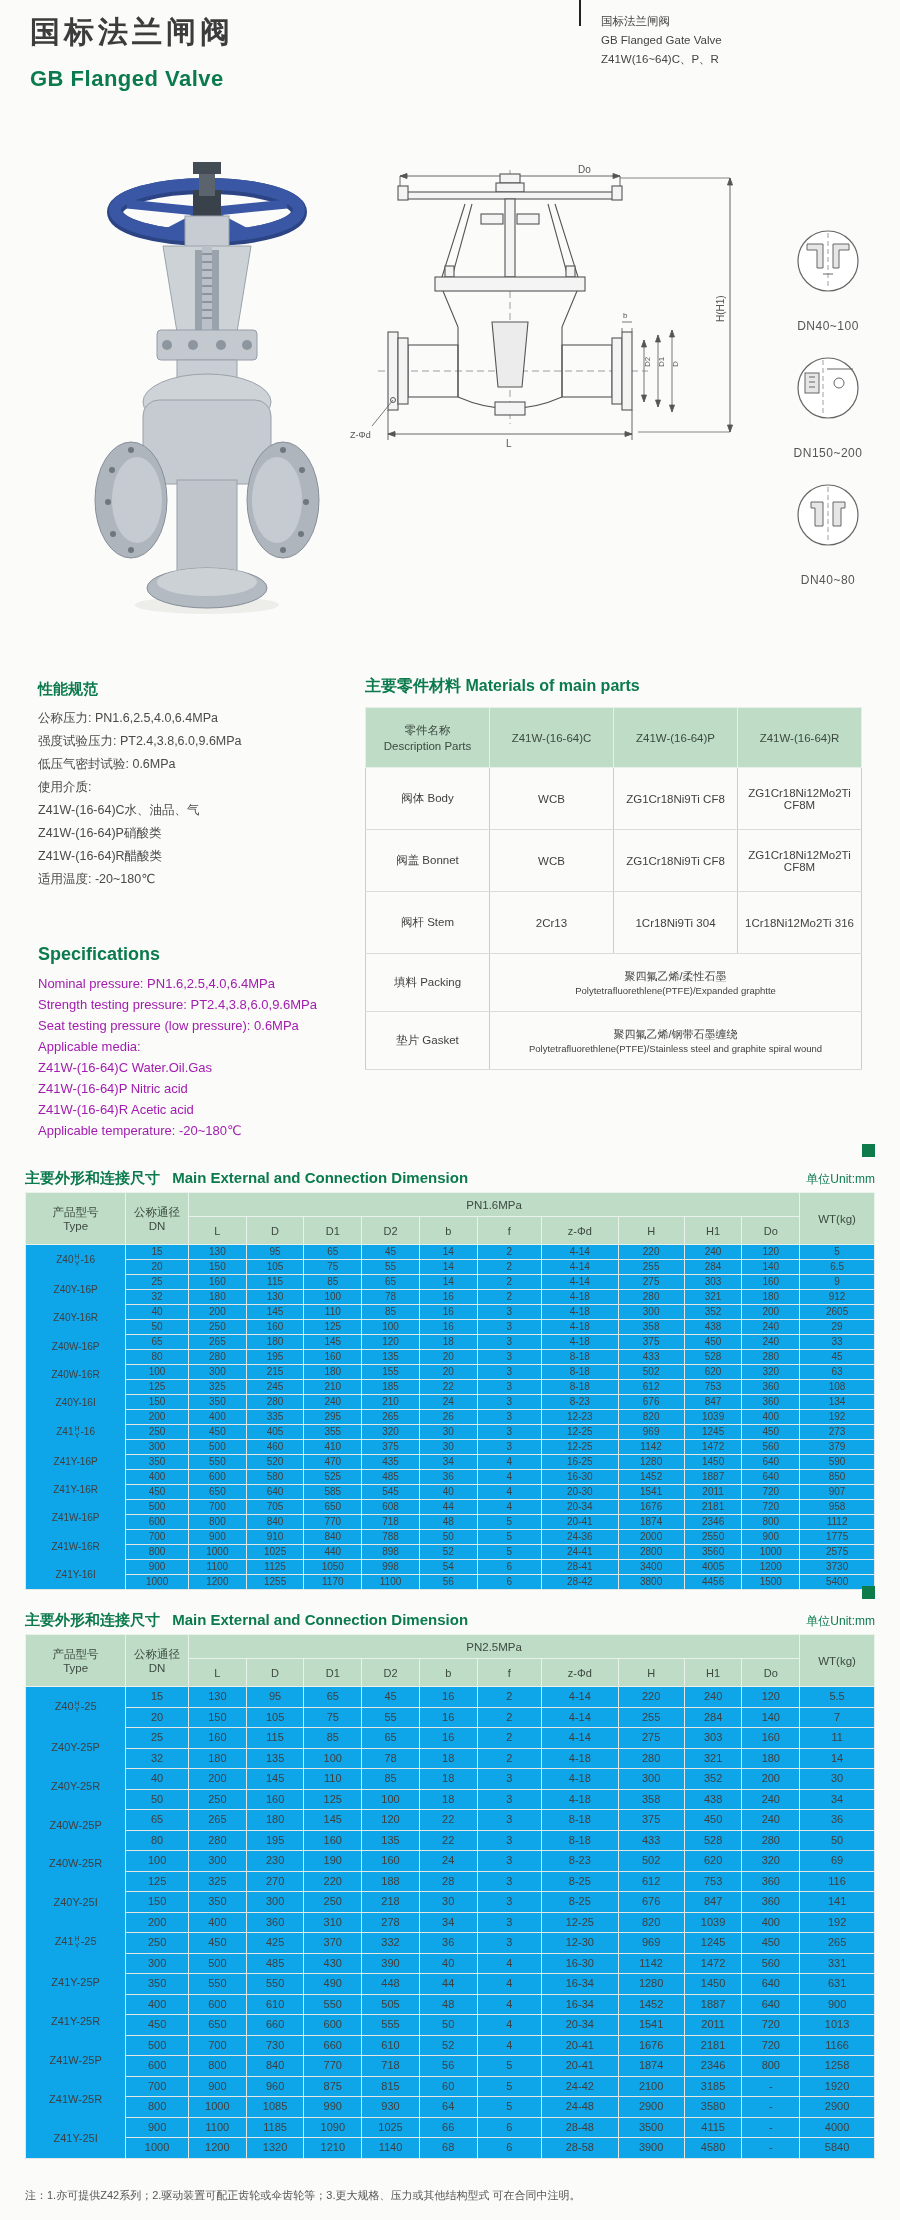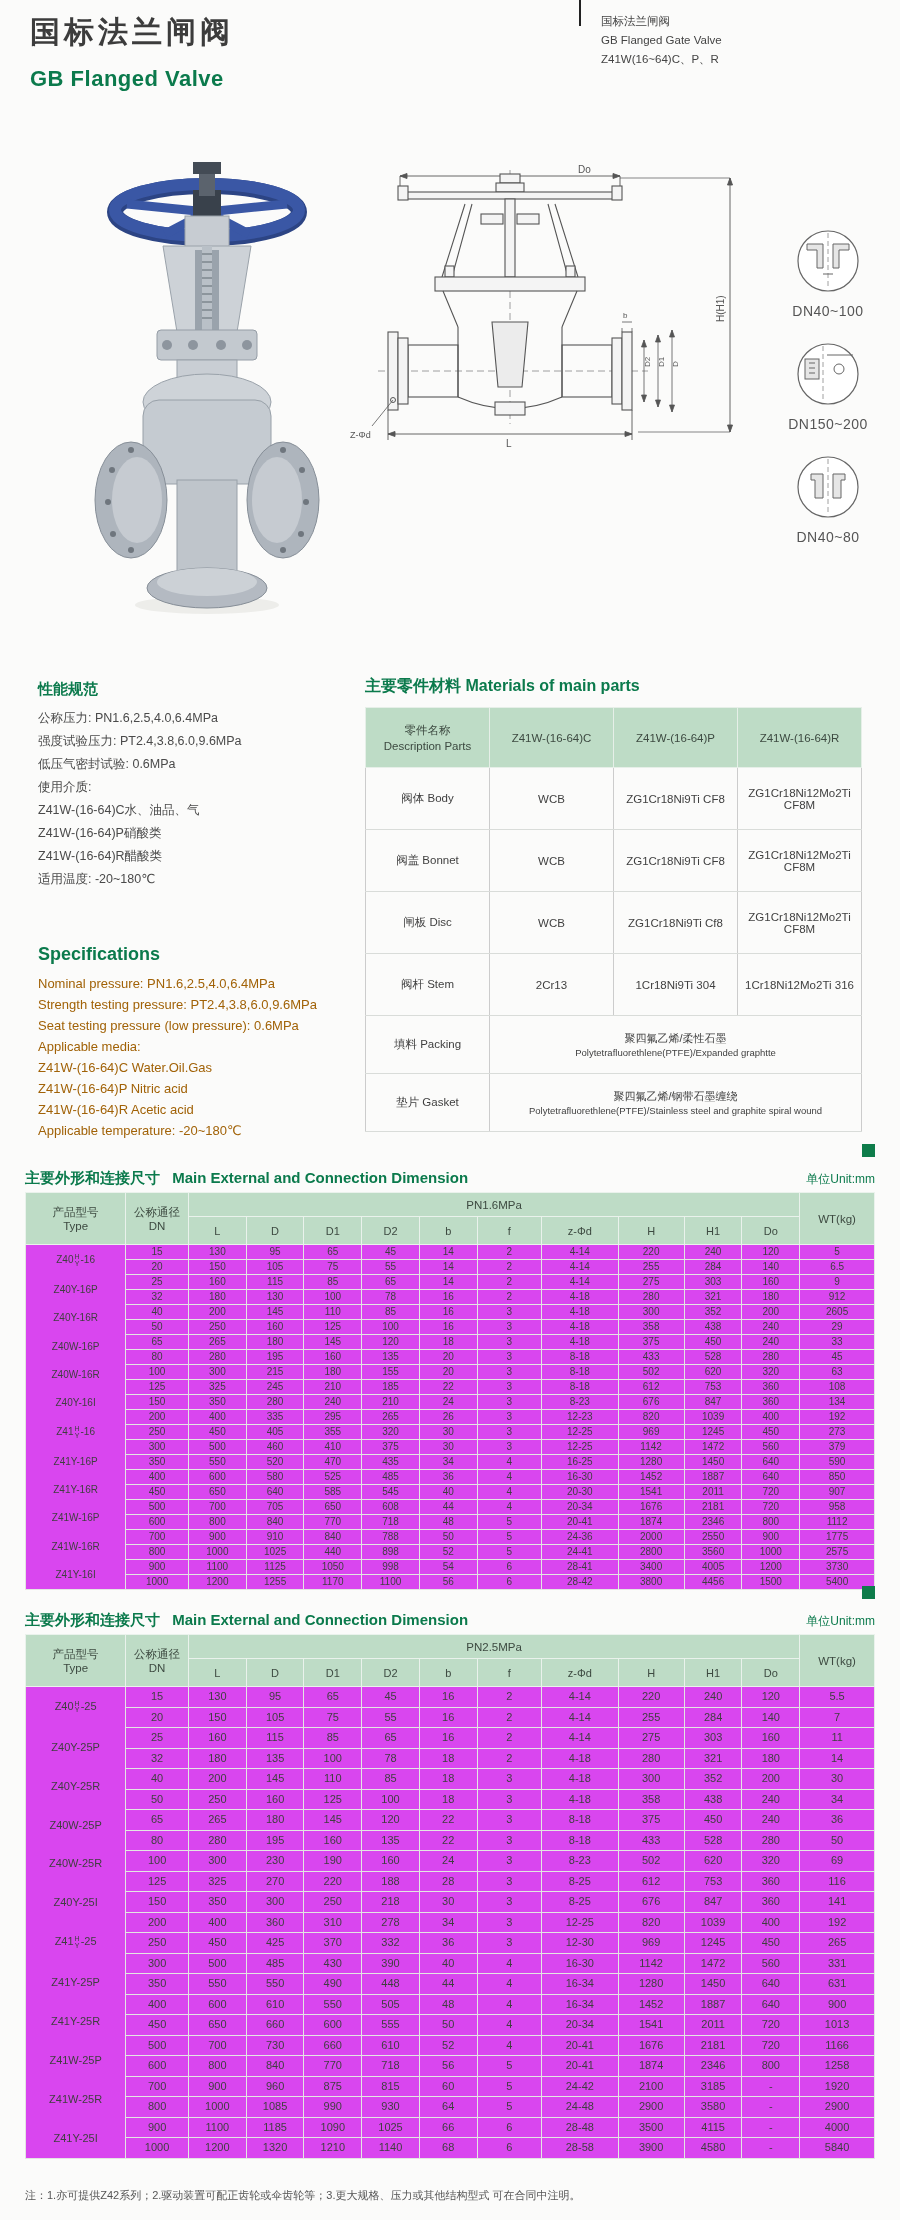--- a/index.html
+++ b/index.html
@@ -12,51 +12,51 @@
   .title-en { position:absolute; left:30px; top:52px; font-size:22px; font-weight:bold; color:#0b7a4c; letter-spacing:0.5px;margin-top:14px; }
   .hdr-vline { position:absolute; left:579px; top:0; width:2px; height:26px; background:#222; }
   .hdr-right { position:absolute; left:601px; top:12px; font-size:11.5px; color:#444; line-height:19px; }
 
   
   .figures { position:absolute; top:100px; left:0; width:900px; height:540px; }
   .photo-svg { position:absolute; left:85px; top:50px; }
   .drawing-svg { position:absolute; left:330px; top:62px; }
   .callouts { position:absolute; left:758px; top:128px; width:140px; }
   .callout { margin-bottom:22px; text-align:center; }
-  .callout-label { font-size:14px; color:#555; margin-top:3px; letter-spacing:0.5px; }
+  .callout-label { font-size:12px; color:#555; margin-top:19px; letter-spacing:0.5px; }
 
   
   .twocol { position:absolute; top:640px; left:0; width:900px; height:520px; }
   .perf { position:absolute; left:38px; top:40px; width:320px; }
   .perf-title { font-size:15px; font-weight:bold; color:#0b7a4c; margin-bottom:8px; }
   .perf-line { font-size:12.5px; color:#4a4a4a; line-height:23px; }
   .specs { position:absolute; left:38px; top:304px; width:340px; }
   .specs-title { font-size:18px; font-weight:bold; color:#0b7a4c; margin-bottom:8px; }
-  .specs-line { font-size:13px; color:#a16207; line-height:21px; }
+  .specs-line { font-size:13px; color:#a21caf; line-height:21px; }
 
   .materials { position:absolute; left:365px; top:36px; width:497px; }
   .mat-title { font-size:16px; font-weight:bold; color:#0b7a4c; margin-bottom:10px; }
   .mat-table { width:100%; border-collapse:collapse; table-layout:fixed; }
   .mat-table th { background:#bedcc6; border:1px solid #e6efe8; font-weight:normal; color:#3d4a41; font-size:11.5px; height:60px; line-height:16px; }
   .mat-table td { border:1px solid #d9dcd9; border-left:1px solid #ccc; border-right:1px solid #ccc; text-align:center; color:#3f3f3f; font-size:11.5px; }
   .mat-table tr.r1 td { height:62px; }
   .mat-table tr.r2 td { height:58px; }
   .mat-span-zh { font-size:11px; line-height:15px; }
   .mat-span-en { font-size:9.5px; line-height:13px; }
 
   
   .dimsec { position:absolute; left:25px; width:850px; }
   .dimsec-1 { top:1158px; }
   .dimsec-2 { top:1600px; }
   .dim-titlebar { position:relative; display:flex; justify-content:space-between; align-items:flex-end; height:30px; margin-bottom:4px; }
   .dim-title { font-size:15px; font-weight:bold; color:#0b7a4c; }
   .dim-title .en { margin-left:8px; }
   .dim-unit { font-size:12px; color:#0b7a4c; }
   .greensq { position:absolute; right:0; top:-14px; width:13px; height:13px; background:#0e7c4a; }
-  .dimtable { width:100%; border-collapse:collapse; table-layout:fixed; background:#d946ef; }
+  .dimtable { width:100%; border-collapse:collapse; table-layout:fixed; background:#0ea5e9; }
   .dimtable th { background:#bedcc6; border:1px solid #eaf2ec; font-weight:normal; color:#3d4a41; font-size:11px; line-height:14px; }
   .dimtable thead tr.banner-row th { height:24px; font-size:11.5px; }
   .dimtable thead tr.cols-row th { height:28px; }
   .dimtable td { border:1px solid #e3e6e2; text-align:center; color:#3f3f3f; padding:0; line-height:1; }
   .t1 td { height:15px; font-size:10px; }
   .t2 td { height:20.5px; font-size:11px; }
   td.typecol { position:relative; }
   .type-stack { position:absolute; left:0; top:0; right:0; bottom:0; display:flex; flex-direction:column; justify-content:space-around; align-items:center; }
   .type-item { color:#3f3f3f; white-space:nowrap; }
   .t1 .type-item { font-size:10px; }
@@ -289,26 +289,20 @@
               <td>ZG1Cr18Ni9Ti CF8</td>
               <td>ZG1Cr18Ni12Mo2Ti CF8M</td>
             </tr>
             <tr class="r1">
               <td>阀盖 Bonnet</td>
               <td>WCB</td>
               <td>ZG1Cr18Ni9Ti CF8</td>
               <td>ZG1Cr18Ni12Mo2Ti CF8M</td>
             </tr>
             <tr class="r1">
-              <td>闸板 Disc</td>
-              <td>WCB</td>
-              <td>ZG1Cr18Ni9Ti Cf8</td>
-              <td>ZG1Cr18Ni12Mo2Ti CF8M</td>
-            </tr>
-            <tr class="r1">
               <td>阀杆 Stem</td>
               <td>2Cr13</td>
               <td>1Cr18Ni9Ti 304</td>
               <td>1Cr18Ni12Mo2Ti 316</td>
             </tr>
             <tr class="r2">
               <td>填料 Packing</td>
               <td colspan="3">
                 <div class="mat-span-zh">聚四氟乙烯/柔性石墨</div>
                 <div class="mat-span-en">Polytetrafluorethlene(PTFE)/Expanded graphtte</div>

